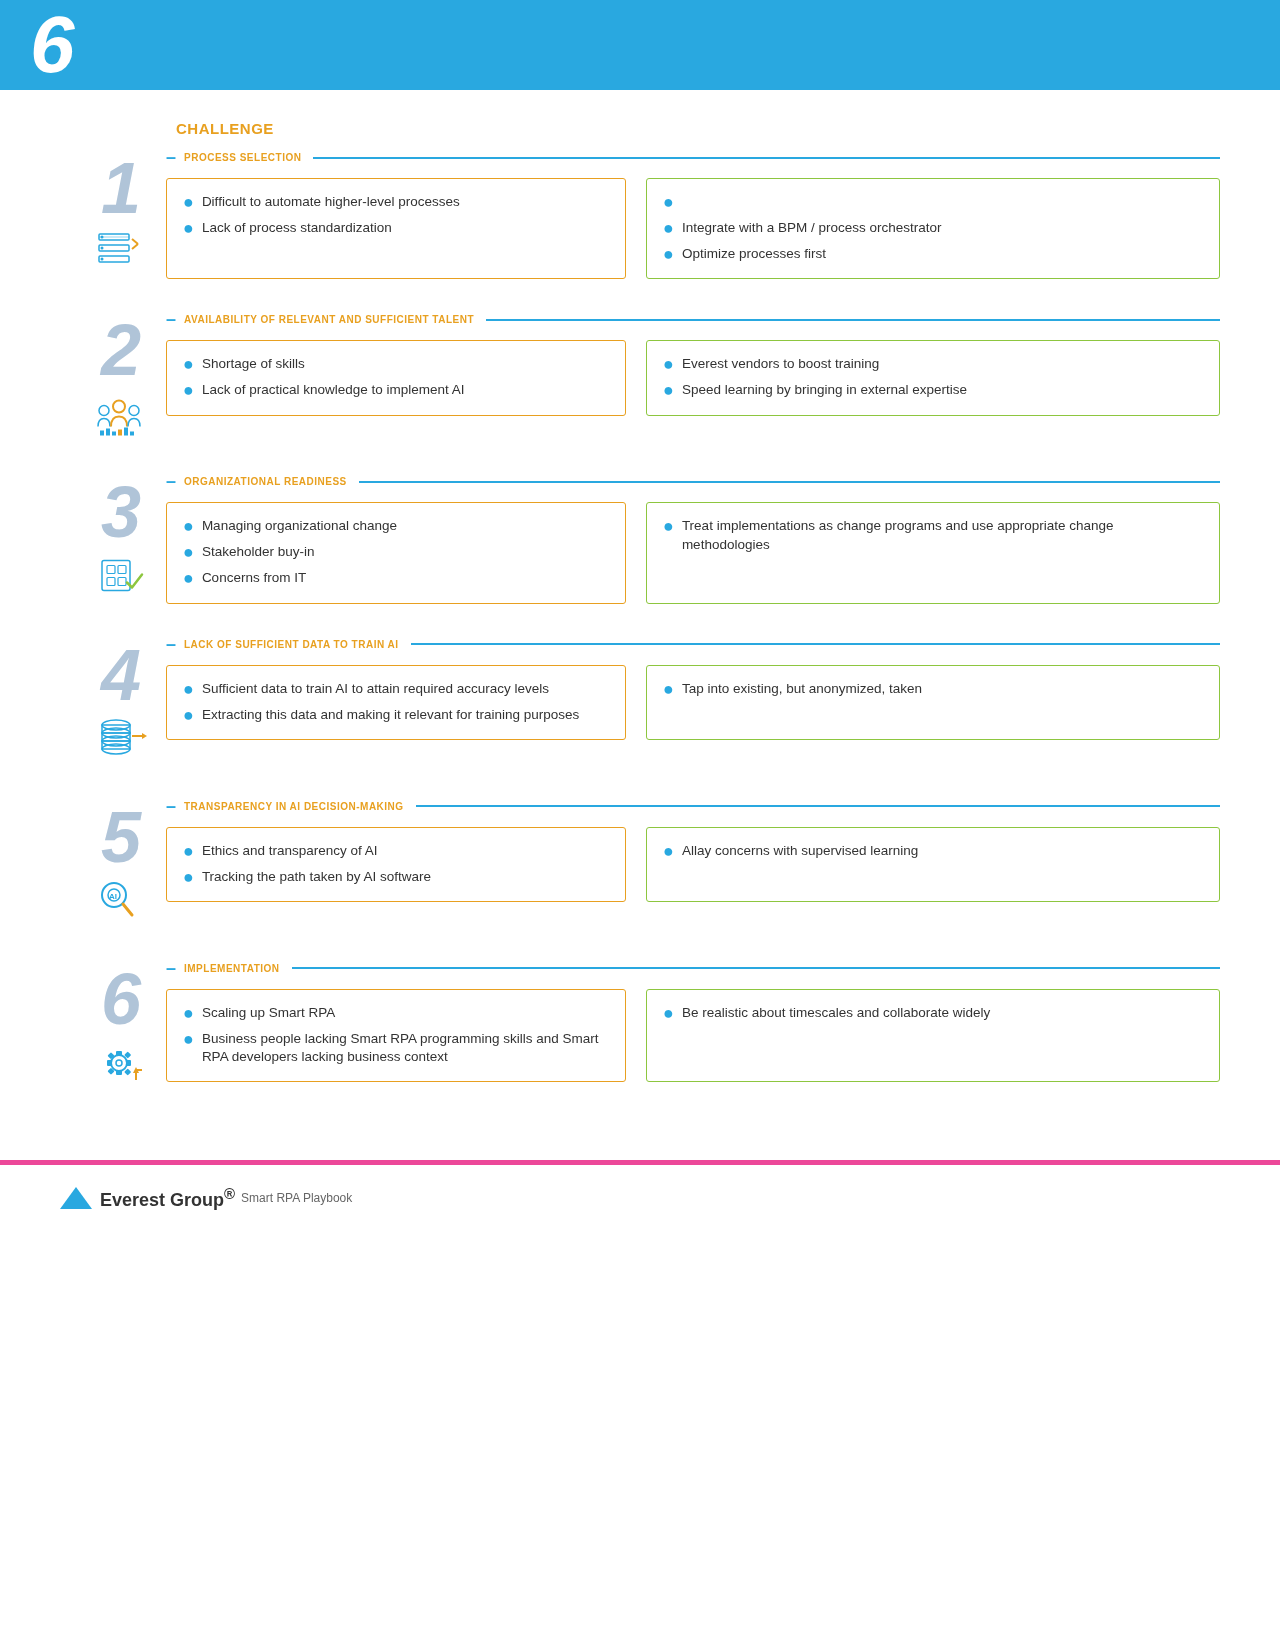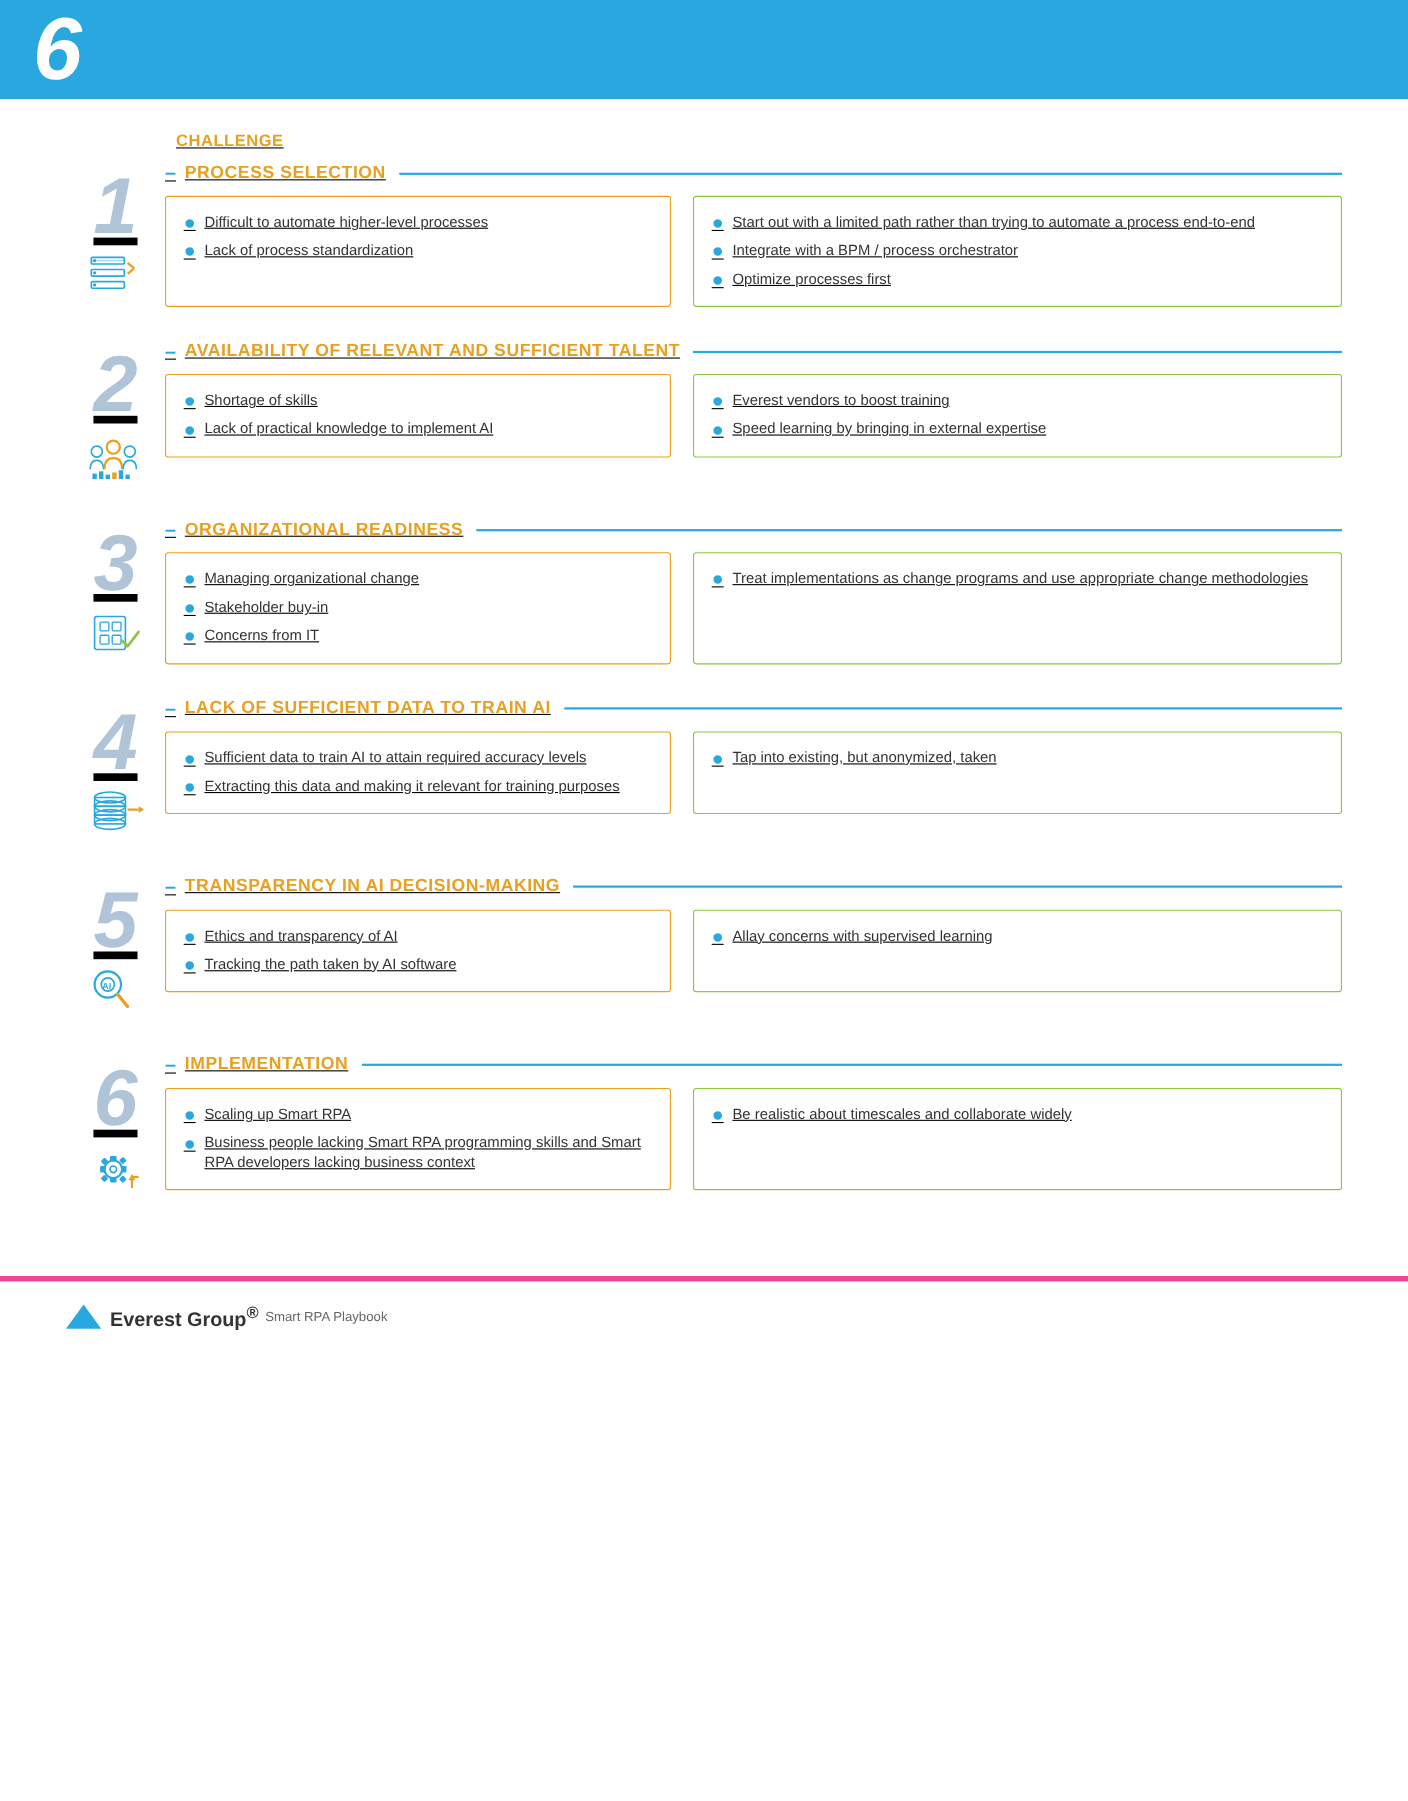--- a/index.html
+++ b/index.html
@@ -27,22 +27,21 @@
       font-style: italic;
     }
     .header-title {
       font-size: 40px;
       font-weight: 900;
       color: #fff;
     }
 
     
     .main {
-      padding: 30px 60px 30px 60px;
-      text-decoration: underline;
+      padding: 30px 60px 30px 76px;
     }
 
     
     .col-headers {
       display: flex;
       margin-left: 100px;
       margin-bottom: 10px;
     }
     .col-header {
       font-size: 15px;
@@ -95,21 +94,21 @@
       align-items: center;
       margin-bottom: 10px;
     }
     .section-dash {
       color: #29a8e0;
       font-size: 18px;
       font-weight: 700;
       margin-right: 8px;
     }
     .section-title {
-      font-size: 16px;
+      font-size: 10px;
       font-weight: 900;
       color: #e8a020;
       text-transform: uppercase;
       letter-spacing: 0.5px;
     }
     .section-line {
       flex: 1;
       height: 2px;
       background: #29a8e0;
       margin-left: 12px;
@@ -240,21 +239,20 @@
             <li>
                 <span class="bullet-dot">●</span>
                 <span>Lack of process standardization</span>
               </li>
           </ul>
         </div>
         <div class="solution-box">
           <ul class="bullet-list">
             <li>
                 <span class="bullet-dot">●</span>
-                <span>Start out with a limited path rather than trying to automate a process end-to-end</span>
               </li>
             <li>
                 <span class="bullet-dot">●</span>
                 <span>Integrate with a BPM / process orchestrator</span>
               </li>
             <li>
                 <span class="bullet-dot">●</span>
                 <span>Optimize processes first</span>
               </li>
           </ul>

